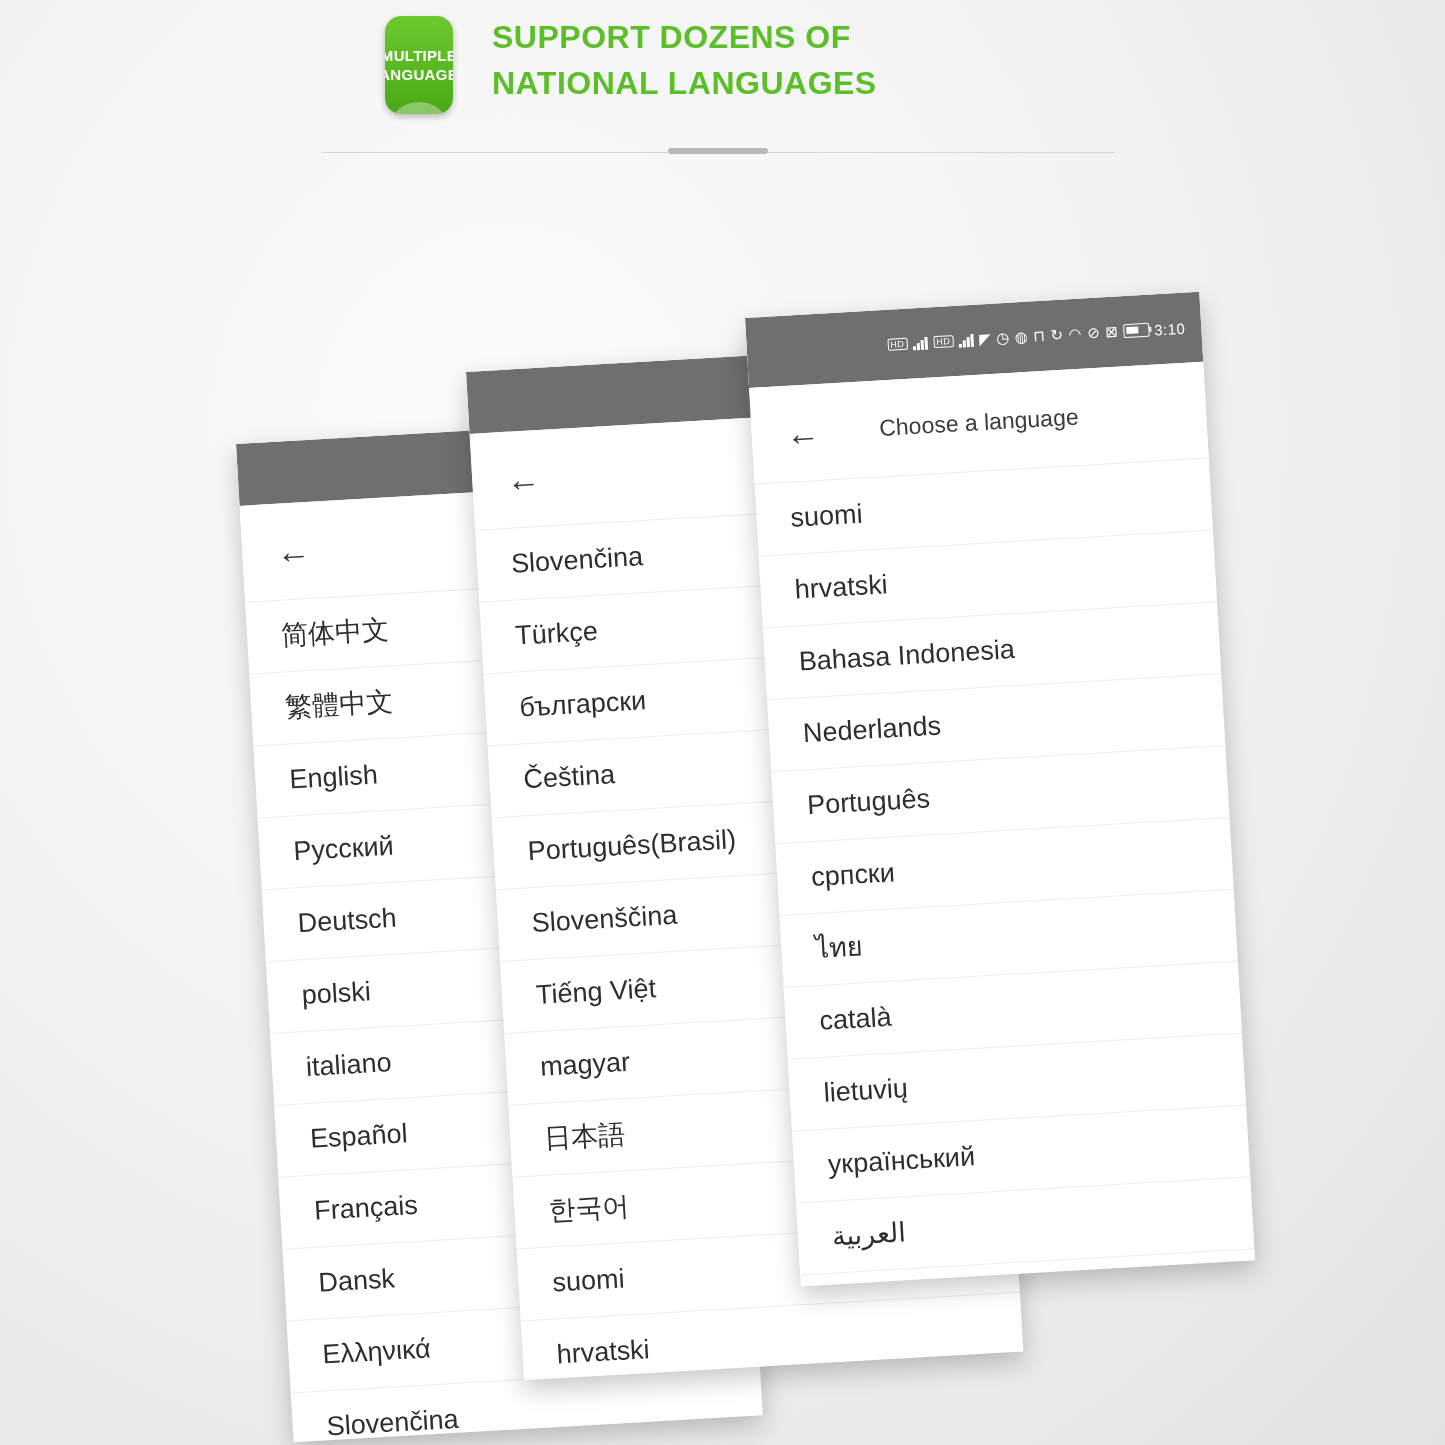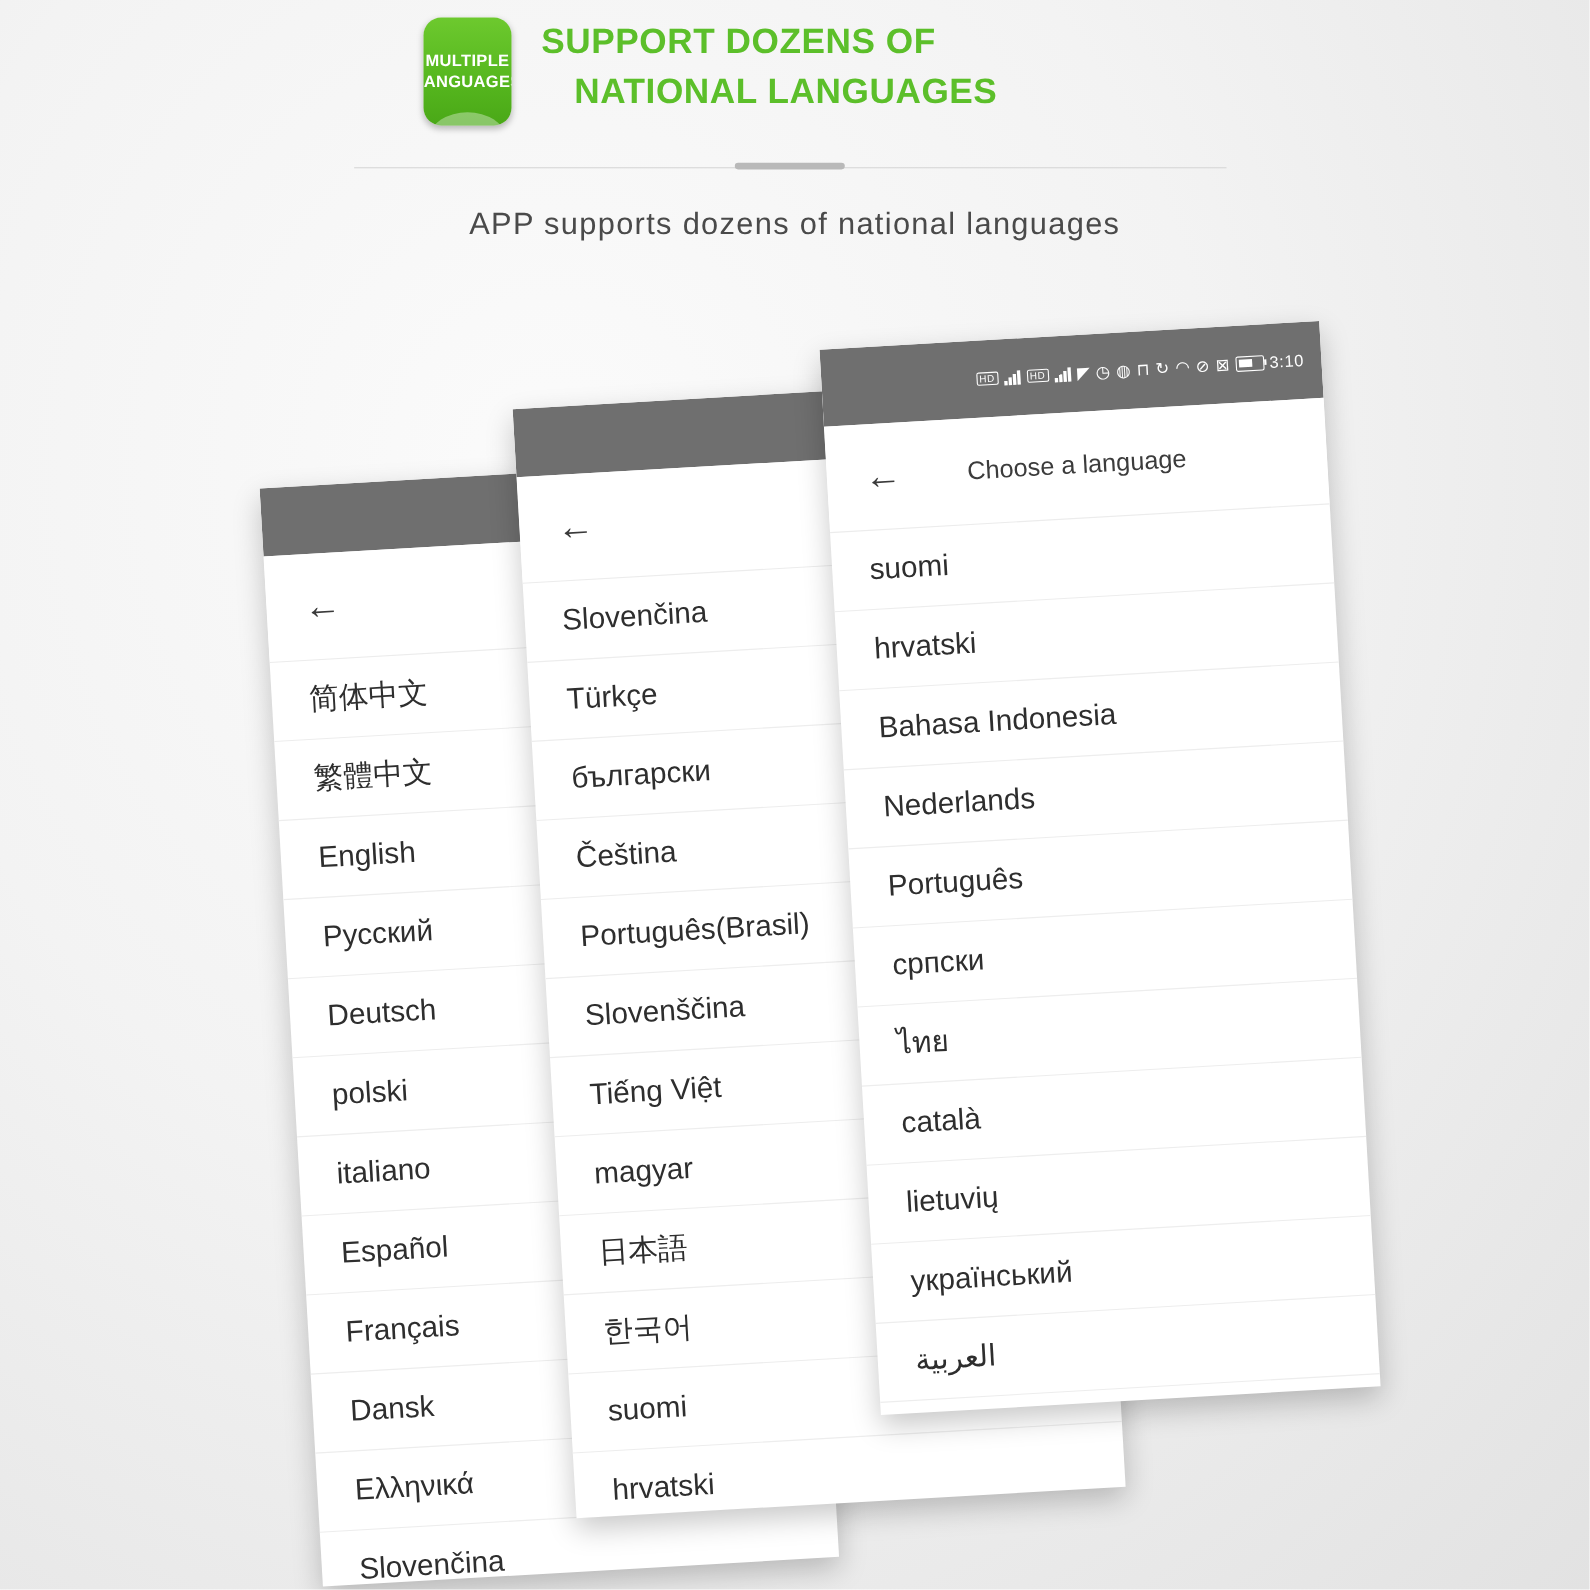--- a/index.html
+++ b/index.html
@@ -19,21 +19,21 @@
   .header {
     position: absolute;
     left: 0; top: 0;
     width: 1445px;
     height: 250px;
   }
   .badge {
     position: absolute;
     left: 385px;
     top: 16px;
-    width: 80px;
+    width: 68px;
     height: 98px;
     border-radius: 16px;
     background: linear-gradient(180deg, #6dc92e 0%, #57b81f 55%, #4aa817 100%);
     box-shadow: 0 3px 6px rgba(0,0,0,0.25);
     display: flex;
     flex-direction: column;
     align-items: center;
     justify-content: center;
     overflow: hidden;
   }
@@ -59,21 +59,21 @@
     position: absolute;
     left: 492px;
     top: 14px;
     width: 740px;
     color: #5cbf2a;
     font-size: 32px;
     font-weight: bold;
     line-height: 46px;
     letter-spacing: 0.5px;
   }
-  .title .line2 { display: block; margin-left: 30px; }
+  .title .line2 { display: block; }
 
   .divider {
     position: absolute;
     left: 322px;
     top: 152px;
     width: 793px;
     height: 1px;
     background: #d6d6d6;
   }
   .divider-accent {
@@ -251,21 +251,20 @@
   <div class="badge">
     <span>MULTIPLE</span>
     <span>LANGUAGES</span>
   </div>
   <div class="title">
     <span>SUPPORT DOZENS OF</span>
     <span class="line2">NATIONAL LANGUAGES</span>
   </div>
   <div class="divider"></div>
   <div class="divider-accent"></div>
-  <div class="subtitle">APP supports dozens of national languages</div>
 </div>
 
 <div class="screens">
 
   <div class="screen" id="screen-1">
     <div class="statusbar">
       <div class="status-icons">
         <span class="hdbox">HD</span>
         <span class="sig"></span>
         <span class="hdbox">HD</span>

